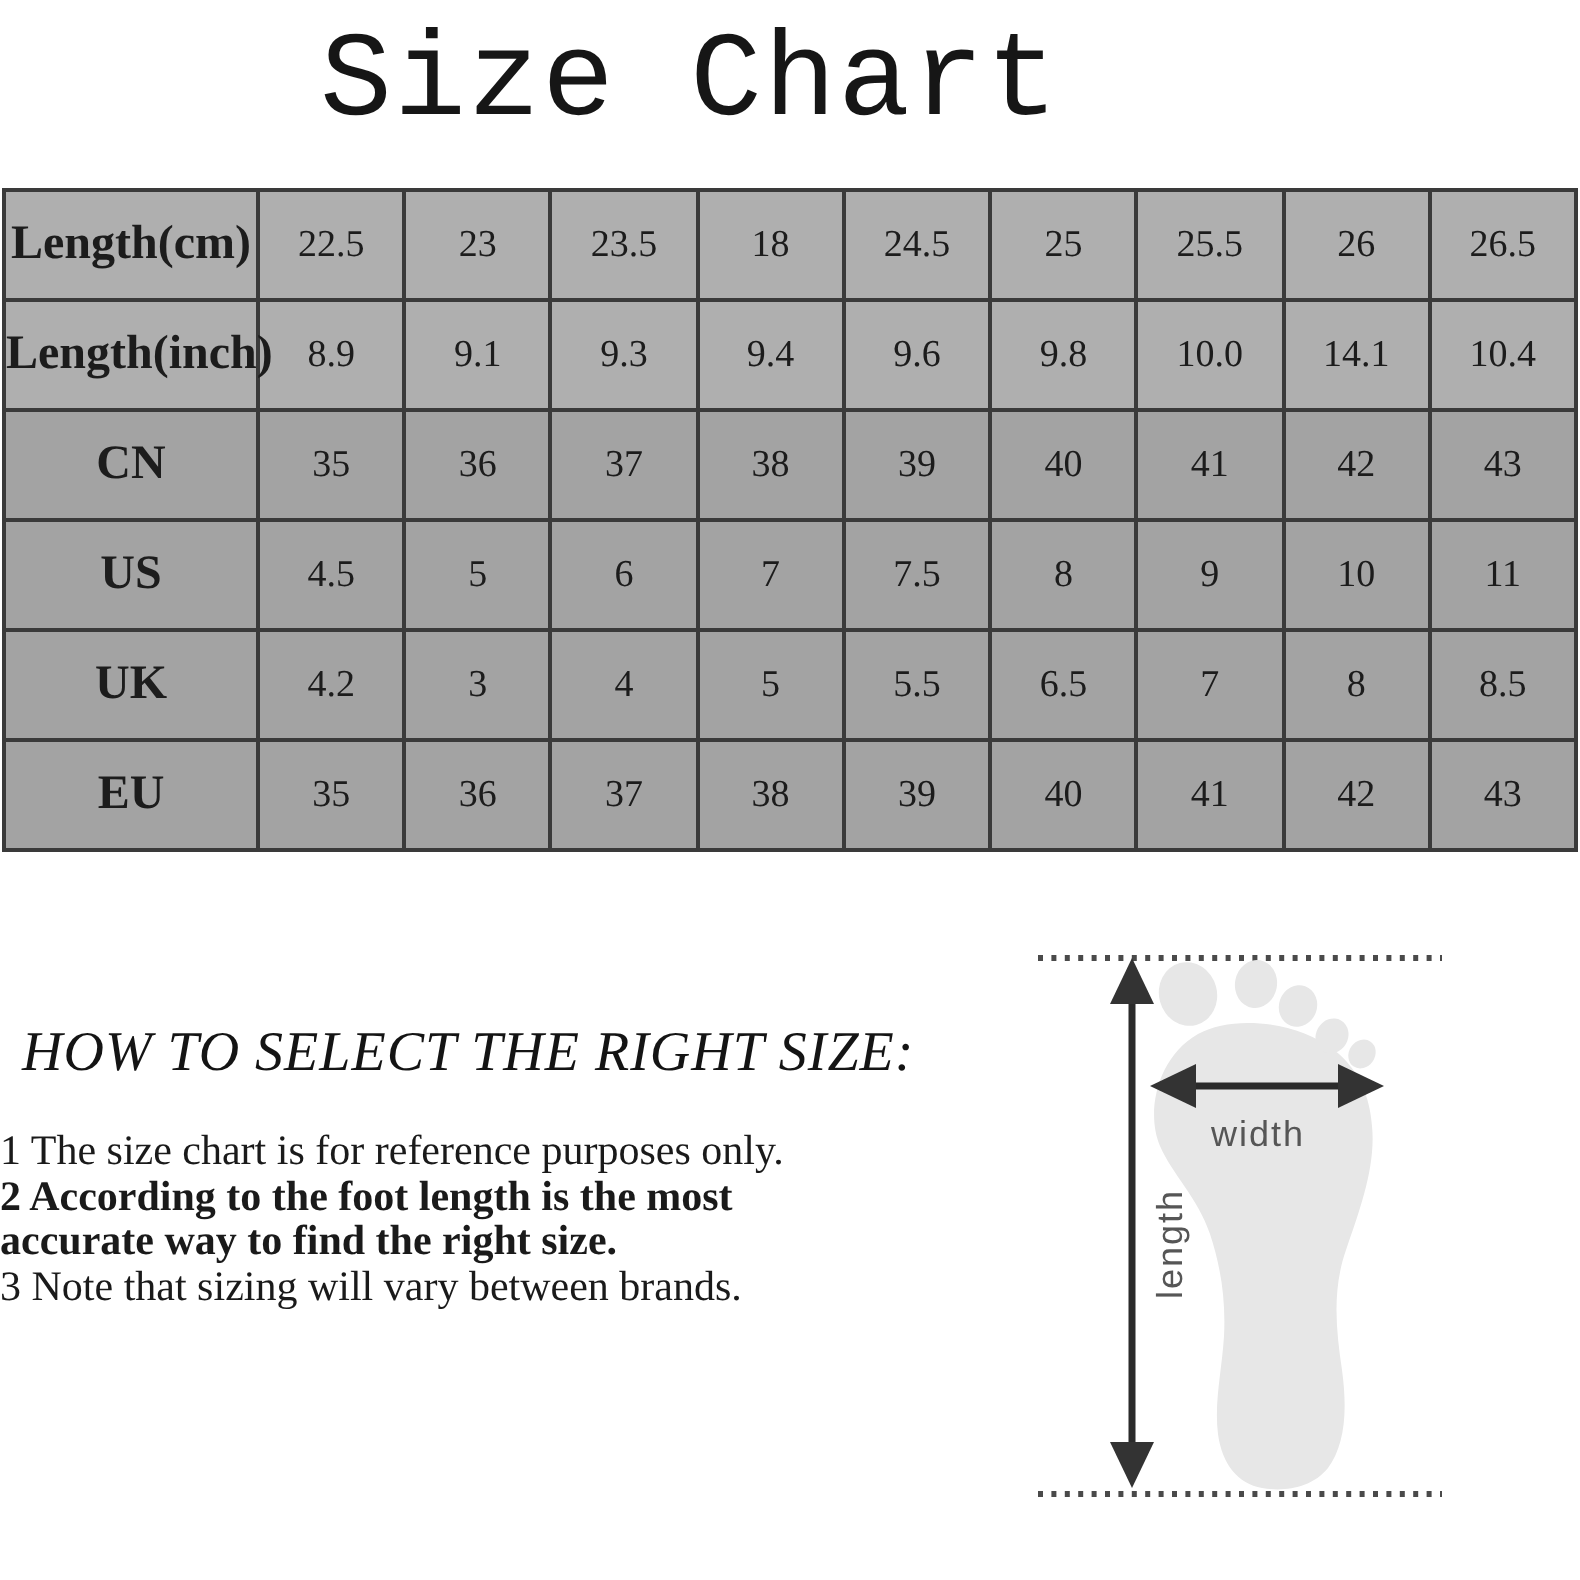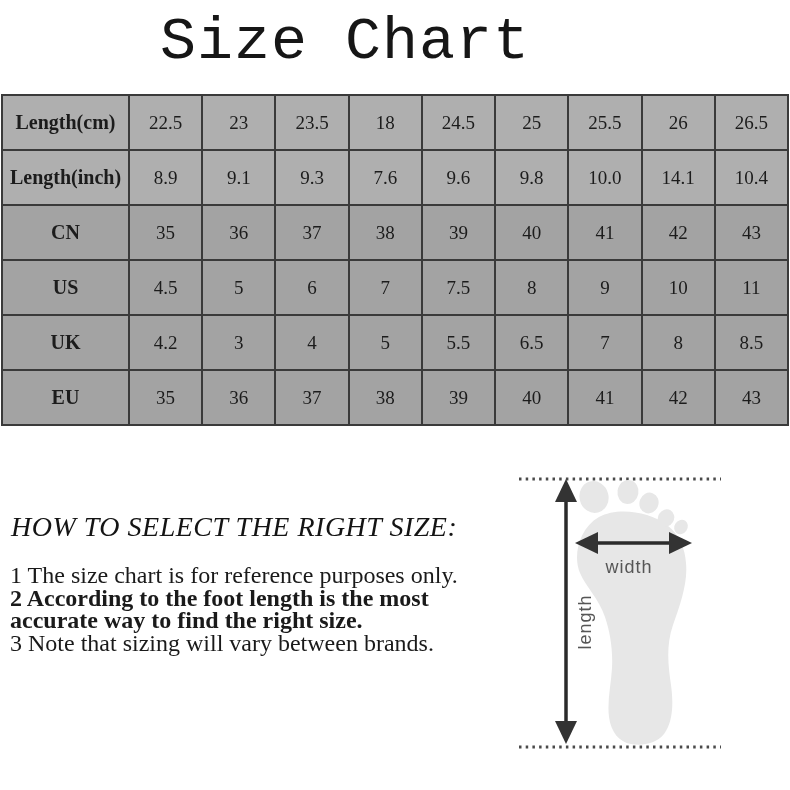--- a/index.html
+++ b/index.html
@@ -9,28 +9,28 @@
   
   .title{position:absolute;top:10px;left:0;width:690px;text-align:center;
          font-family:"Liberation Mono",monospace;font-size:60px;line-height:64px;
          letter-spacing:1px;color:#161616;white-space:nowrap;}
 
   
   table.size{position:absolute;top:94px;left:1px;width:788px;border-collapse:collapse;
              table-layout:fixed;}
   table.size th, table.size td{border:2px solid #3a3a3a;height:53px;text-align:center;
              vertical-align:middle;padding:0;background:#a3a3a3;}
-  table.size th{font-size:20px;font-weight:bold;}
+  table.size th{font-size:24px;font-weight:bold;}
   table.size td{font-size:19px;}
   table.size tr.shaded th, table.size tr.shaded td{background:#afafaf;}
 
   
   .howto-heading{position:absolute;left:11px;top:512px;font-size:28px;line-height:30px;
                  letter-spacing:0.5px;color:#141414;white-space:nowrap;font-style:italic;}
-  .notes{position:absolute;left:10px;top:564px;width:460px;font-size:24px;
+  .notes{position:absolute;left:0;top:564px;width:460px;font-size:21px;
          line-height:22.5px;color:#1a1a1a;font-family:Liberation Serif, serif;}
   .note{white-space:pre-line;}
   .note.bold{font-weight:bold;}
 
   
   .diagram{position:absolute;left:511px;top:465px;width:220px;height:300px;}
   .diagram svg{display:block;}
   .dim-label{font-family:"Liberation Sans",sans-serif;font-size:18px;fill:#565656;
              letter-spacing:1px;}
 </style>
@@ -65,21 +65,21 @@
           <td>25</td>
           <td>25.5</td>
           <td>26</td>
           <td>26.5</td>
         </tr>
         <tr class="shaded">
           <th>Length(inch)</th>
           <td>8.9</td>
           <td>9.1</td>
           <td>9.3</td>
-          <td>7.6</td>
+          <td>9.4</td>
           <td>9.6</td>
           <td>9.8</td>
           <td>10.0</td>
           <td>14.1</td>
           <td>10.4</td>
         </tr>
         <tr>
           <th>CN</th>
           <td>35</td>
           <td>36</td>

